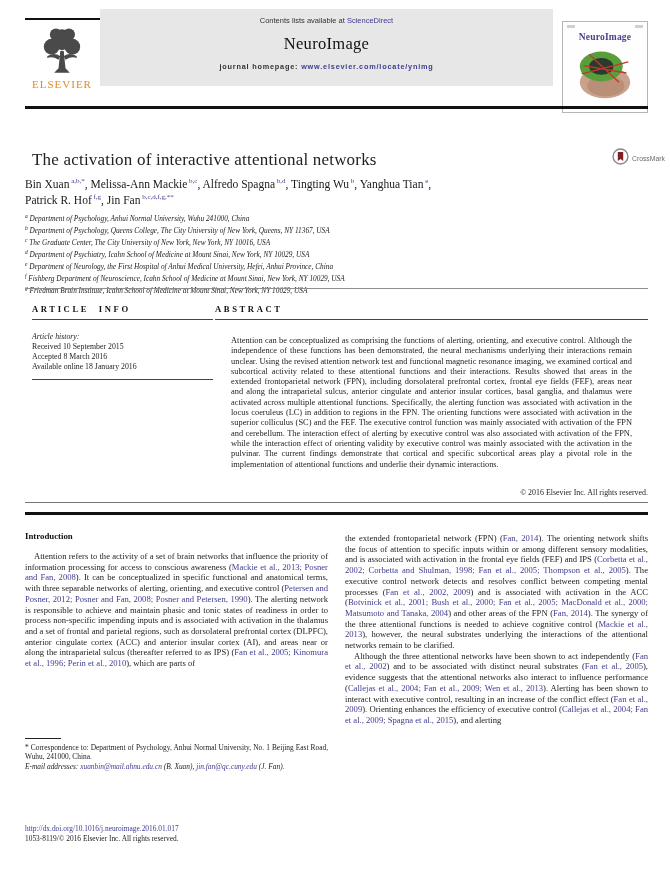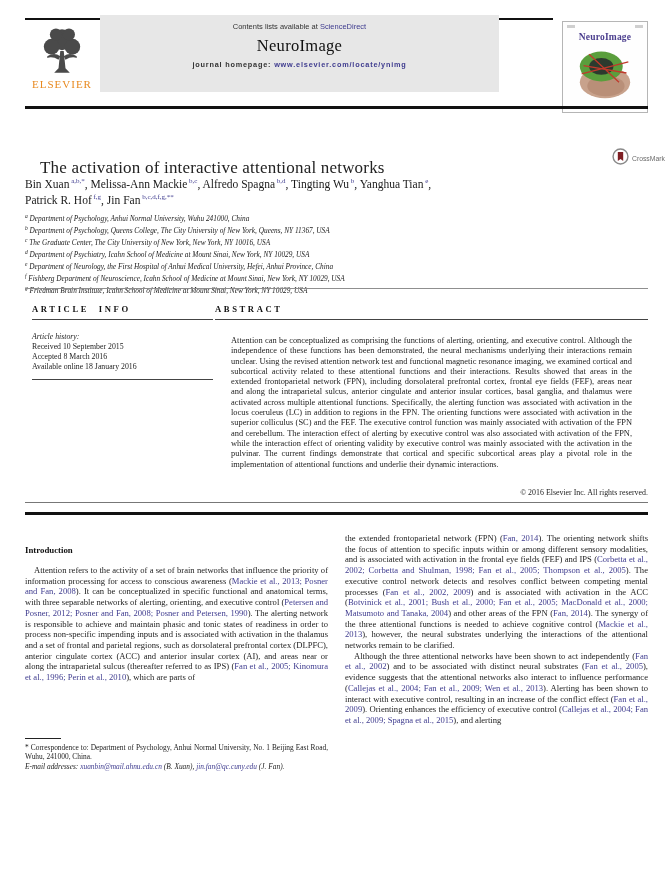--- a/index.html
+++ b/index.html
@@ -7,38 +7,38 @@
         font-family:"Liberation Serif",serif;color:#1c1c1c;}
   .rule{position:absolute;background:#111;}
   .gray-rule{position:absolute;background:#8f8f8f;}
 
   
   .top-rule{top:18px;left:25px;width:528px;height:2px;}
   .thick-rule{top:106px;left:25px;width:623px;height:3px;}
   .elsevier{position:absolute;top:25px;left:26px;width:72px;height:80px;text-align:center;cursor:pointer;}
   .elsevier svg{display:block;margin:0 auto;}
   .elsevier-name{font-family:"Liberation Serif",serif;font-size:11px;letter-spacing:1px;color:#e8891f;margin-top:1px;}
-  .banner{position:absolute;top:15px;left:100px;width:399px;height:77px;background:#e7e7e7;
+  .banner{position:absolute;top:9px;left:100px;width:453px;height:77px;background:#e7e7e7;
           display:flex;flex-direction:column;justify-content:space-between;align-items:center;
-          padding:7px 0 23px 0;box-sizing:border-box;}
+          padding:7px 0 15px 0;box-sizing:border-box;}
   .contents-line{font-family:"Liberation Sans",sans-serif;font-size:7.5px;color:#333;}
   .sd-link{color:#3f3c8f;cursor:pointer;}
   .banner-journal{font-size:16.5px;color:#111;letter-spacing:.3px;}
   .homepage-line{font-family:"Liberation Sans",sans-serif;font-size:7.3px;font-weight:bold;
                  letter-spacing:.8px;color:#333;}
   .homepage-url{color:#3f3c8f;cursor:pointer;}
   .cover{position:absolute;top:21px;left:562px;width:86px;height:92px;background:#fefefe;
          border:1px solid #b5b5b5;box-sizing:border-box;text-align:center;cursor:pointer;}
   .cover-title{font-size:9.5px;font-weight:bold;color:#4b3e8e;margin-top:10px;letter-spacing:.2px;}
   .cover-corner{position:absolute;top:3px;left:4px;width:8px;height:3px;background:#cfcfcf;}
   .cover-corner.r{left:auto;right:4px;}
   .cover svg{margin-top:3px;}
 
   
-  .article-title{position:absolute;top:143px;left:25px;width:560px;margin:15px;
+  .article-title{position:absolute;top:143px;left:25px;width:560px;margin:7px;
                  font-size:17px;font-weight:500;color:#222;letter-spacing:.2px;}
   .crossmark{position:absolute;top:148px;left:612px;width:56px;display:flex;align-items:center;gap:3px;cursor:pointer;}
   .crossmark-label{font-family:"Liberation Sans",sans-serif;font-size:6.8px;color:#6b6b6b;}
   .authors{position:absolute;top:175px;left:25px;width:500px;font-size:11.5px;line-height:13px;color:#1a1a1a;}
   .authors sup{font-size:7px;color:#3f3c8f;cursor:pointer;}
   .affiliations{position:absolute;top:212px;left:25px;width:600px;
                 font-style:italic;font-size:7.3px;line-height:9.5px;color:#222;}
   .affiliations sup{font-size:5.5px;}
   .aff-gray-rule{top:288px;left:25px;width:623px;height:1px;}
 
@@ -49,21 +49,21 @@
   .inner-rule{height:1px;background:#444;margin:5px 0 6px 0;}
   .info-label{font-style:italic;font-size:7.8px;line-height:10px;margin-top:12px;}
   .info-lines div{font-size:7.8px;line-height:10px;}
   .keywords-block{margin-top:0;}
   .abstract-text{margin:16px;font-size:8.4px;line-height:10.3px;text-align:justify;}
   .abstract-copyright{font-size:7.9px;text-align:right;margin-top:18px;}
   .abs-rule-thin{top:502px;left:25px;width:623px;height:1px;background:#777;}
   .abs-rule-thick{top:512px;left:25px;width:623px;height:2.5px;}
 
   
-  .col-left{position:absolute;top:545px;left:25px;width:303px;}
+  .col-left{position:absolute;top:531px;left:25px;width:303px;}
   .col-right{position:absolute;top:533px;left:345px;width:303px;}
   .section-heading{margin:0 0 10px 0;font-size:8.8px;font-weight:bold;color:#111;}
   .para{margin:0;font-size:8.6px;line-height:10.7px;text-align:justify;}
   .para.indent{text-indent:9px;}
   .cite{color:#3f3c8f;cursor:pointer;}
 
   
   .footnotes{position:absolute;top:738px;left:25px;width:303px;font-size:7.4px;line-height:9.4px;}
   .fn-rule{width:36px;height:1px;background:#222;margin-bottom:4px;}
   .footnotes p{margin:0;text-align:justify;}
@@ -180,14 +180,18 @@
     <p class="para"><span>the extended frontoparietal network (FPN) (</span><span class="cite">Fan, 2014</span><span>). The orienting network shifts the focus of attention to specific inputs within or among different sensory modalities, and is associated with activation in the frontal eye fields (FEF) and IPS (</span><span class="cite">Corbetta et al., 2002; Corbetta and Shulman, 1998; Fan et al., 2005; Thompson et al., 2005</span><span>). The executive control network detects and resolves conflict between competing mental processes (</span><span class="cite">Fan et al., 2002, 2009</span><span>) and is associated with activation in the ACC (</span><span class="cite">Botvinick et al., 2001; Bush et al., 2000; Fan et al., 2005; MacDonald et al., 2000; Matsumoto and Tanaka, 2004</span><span>) and other areas of the FPN (</span><span class="cite">Fan, 2014</span><span>). The synergy of the three attentional functions is needed to achieve cognitive control (</span><span class="cite">Mackie et al., 2013</span><span>), however, the neural substrates underlying the interactions of the attentional networks remain to be clarified.</span></p>
     <p class="para indent"><span>Although the three attentional networks have been shown to act independently (</span><span class="cite">Fan et al., 2002</span><span>) and to be associated with distinct neural substrates (</span><span class="cite">Fan et al., 2005</span><span>), evidence suggests that the attentional networks also interact to influence performance (</span><span class="cite">Callejas et al., 2004; Fan et al., 2009; Wen et al., 2013</span><span>). Alerting has been shown to interact with executive control, resulting in an increase of the conflict effect (</span><span class="cite">Fan et al., 2009</span><span>). Orienting enhances the efficiency of executive control (</span><span class="cite">Callejas et al., 2004; Fan et al., 2009; Spagna et al., 2015</span><span>), and alerting</span></p>
   </div>
 
   <div class="footnotes">
     <div class="fn-rule"></div>
     <p>* Correspondence to: Department of Psychology, Anhui Normal University, No. 1 Beijing East Road, Wuhu, 241000, China.</p>
     <p class="email-line"><span>E-mail addresses: </span><span class="email">xuanbin@mail.ahnu.edu.cn</span> (B. Xuan), <span class="email">jin.fan@qc.cuny.edu</span> (J. Fan).</p>
   </div>
 
+  <div class="page-footer">
+    <div class="doi">http://dx.doi.org/10.1016/j.neuroimage.2016.01.017</div>
+    <div class="issn">1053-8119/© 2016 Elsevier Inc. All rights reserved.</div>
+  </div>
 
 </div>
 
 </body></html>

